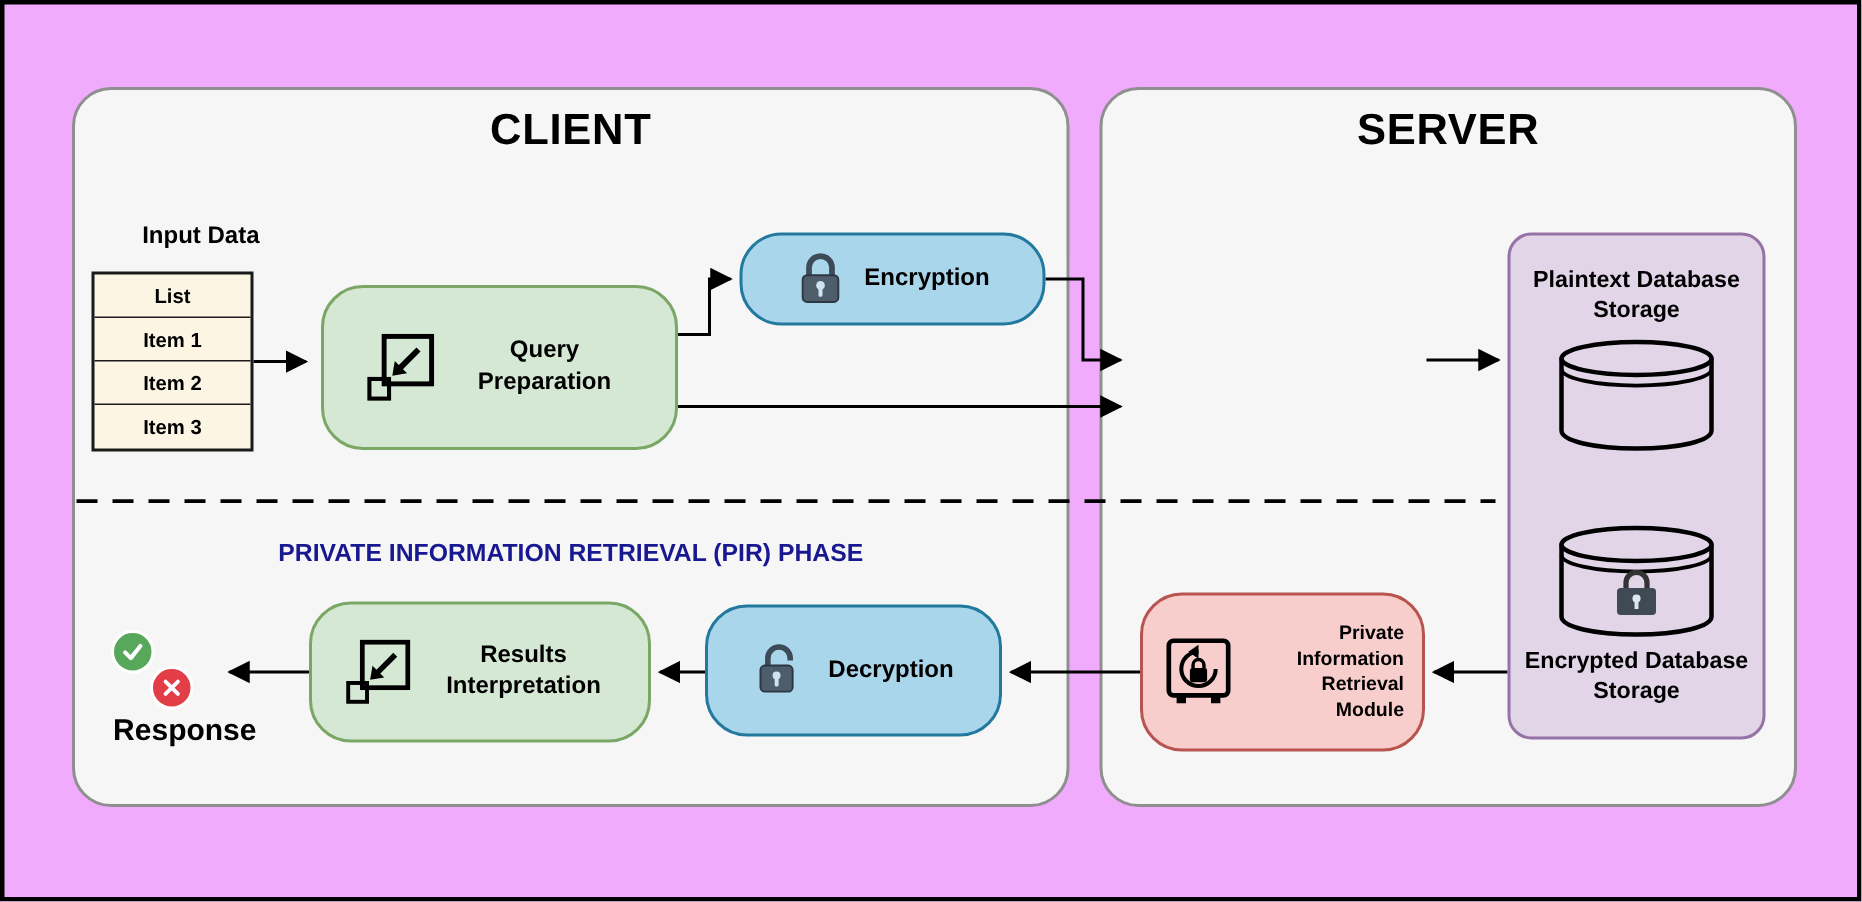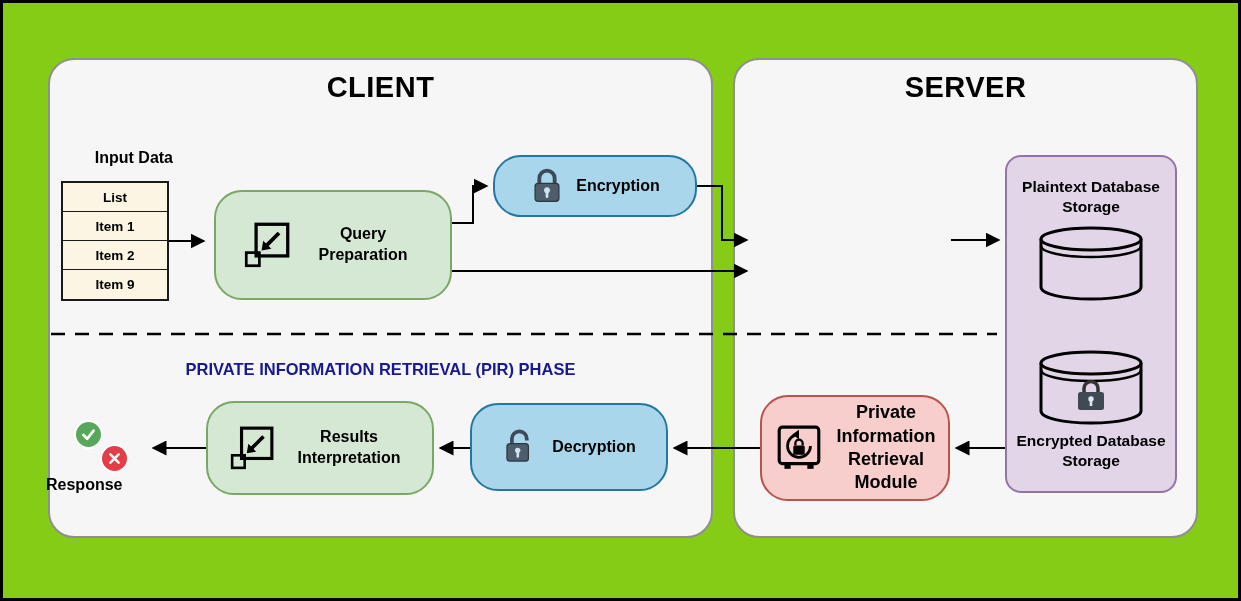--- a/index.html
+++ b/index.html
@@ -1,18 +1,18 @@
 <!DOCTYPE html>
 <html><head>
 <meta charset="utf-8">
 <style>
   * { margin:0; padding:0; box-sizing:border-box; }
   html,body { background:#ffffff; font-family:"Liberation Sans", sans-serif; }
   .canvas {
-    position:relative; width:1241px; height:601px; background:#84cc16;
+    position:relative; width:1241px; height:601px; background:#f0abfc;
     border:3px solid #000; overflow:hidden;
   }
   .panel {
     position:absolute; background:#f6f6f6; border:2px solid #8f8f8f;
     border-radius:26px; z-index:1;
   }
   .panel-title {
     position:absolute; font-size:29px; font-weight:bold; color:#000;
     text-align:center; letter-spacing:0.5px; z-index:6;
   }
@@ -44,21 +44,21 @@
   }
   .data-table .cell:last-child { border-bottom:none; }
   .input-data-label { position:absolute; font-weight:bold; font-size:16px; color:#000; text-align:right; z-index:6; }
   .badge {
     position:absolute; width:29px; height:29px; border-radius:50%;
     display:flex; align-items:center; justify-content:center;
     border:2px solid #fff; z-index:12;
   }
   .badge.check { background:#57a85b; }
   .badge.cross { background:#e33e48; }
-  .response-label { position:absolute; font-weight:bold; font-size:16px; color:#000; text-align:left; z-index:6; }
+  .response-label { position:absolute; font-weight:bold; font-size:20px; color:#000; text-align:right; z-index:6; }
   .connectors { position:absolute; left:0; top:0; width:1241px; height:601px; z-index:5; pointer-events:none; }
   .icon-wrap { display:flex; align-items:center; justify-content:center; flex:0 0 auto; }
 </style>
 </head>
 <body>
 
 <div class="canvas">
 
   <div class="panel" style="left:45px; top:55px; width:665px; height:480px;"></div>
   <div class="panel" style="left:730px; top:55px; width:465px; height:480px;"></div>
@@ -83,21 +83,21 @@
 
   <div class="panel-title" style="left:45px; top:68px; width:665px;">CLIENT</div>
 
 
   <div class="input-data-label" style="left:50px; top:146px; width:120px;">Input Data</div>
 
   <div class="data-table" style="left:58px; top:178px;">
     <div class="cell">List</div>
     <div class="cell">Item 1</div>
     <div class="cell">Item 2</div>
-    <div class="cell">Item 9</div>
+    <div class="cell">Item 3</div>
   </div>
 
   <div class="node green" style="left:211px; top:187px; width:238px; height:110px;">
     <span class="icon-wrap">
       <svg width="48" height="48" viewBox="0 0 44 44">
         <rect x="12" y="3" width="29" height="29" fill="none" stroke="#000" stroke-width="3"></rect>
         <rect x="3" y="29" width="12" height="12" fill="none" stroke="#000" stroke-width="2.5"></rect>
         <line x1="33" y1="11" x2="21" y2="23" stroke="#000" stroke-width="3.5"></line>
         <polygon points="17,27 18.5,18 26,25.5" fill="#000"></polygon>
       </svg>
@@ -186,16 +186,16 @@
       <svg width="50" height="50" viewBox="0 0 48 48">
         <rect x="5" y="4" width="38" height="35" rx="3" fill="none" stroke="#000" stroke-width="3"></rect>
         <rect x="10" y="39" width="6" height="5" fill="#000"></rect>
         <rect x="32" y="39" width="6" height="5" fill="#000"></rect>
         <path d="M24 11 a11 11 0 1 0 11 11" fill="none" stroke="#000" stroke-width="2.6"></path>
         <polygon points="24,6.5 24,15.5 17.5,11" fill="#000"></polygon>
         <path d="M20.5 21.5 v-2 a3.5 3.5 0 0 1 7 0 v2" fill="none" stroke="#000" stroke-width="2.2"></path>
         <rect x="18.5" y="21.5" width="11" height="9" rx="1.5" fill="#000"></rect>
       </svg>
     </span>
-    <span class="node-label" style="max-width:100px; font-size:18px;">Private Information Retrieval Module</span>
+    <span class="node-label" style="max-width:100px; font-size:13px;text-align:right;">Private Information Retrieval Module</span>
   </div>
 
 </div>
 
 </body></html>

